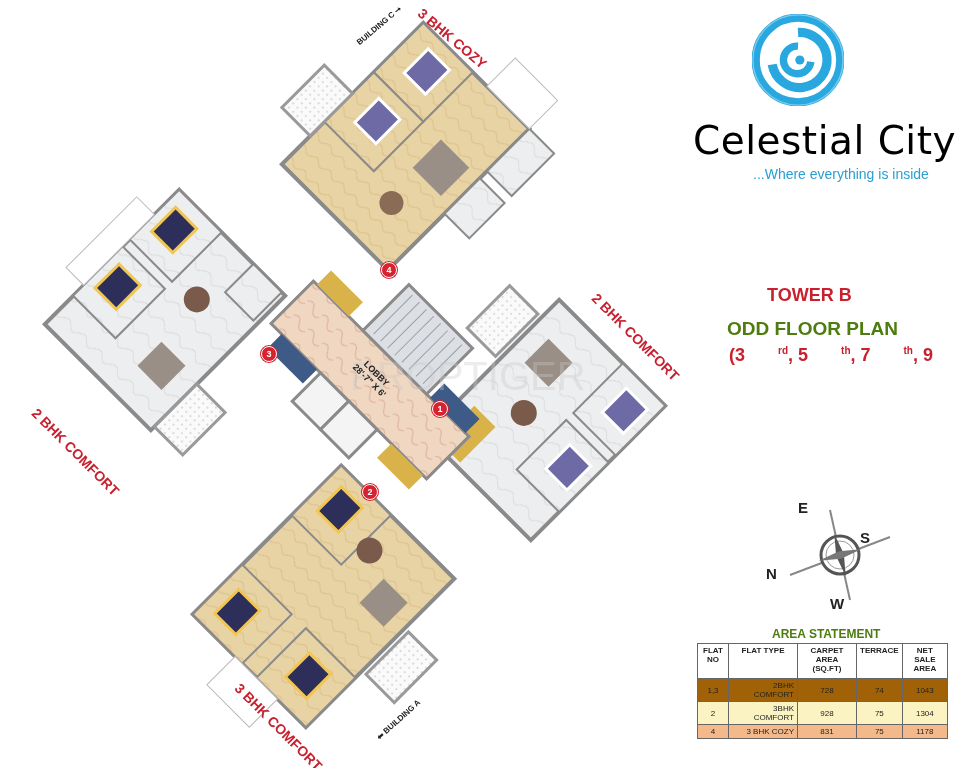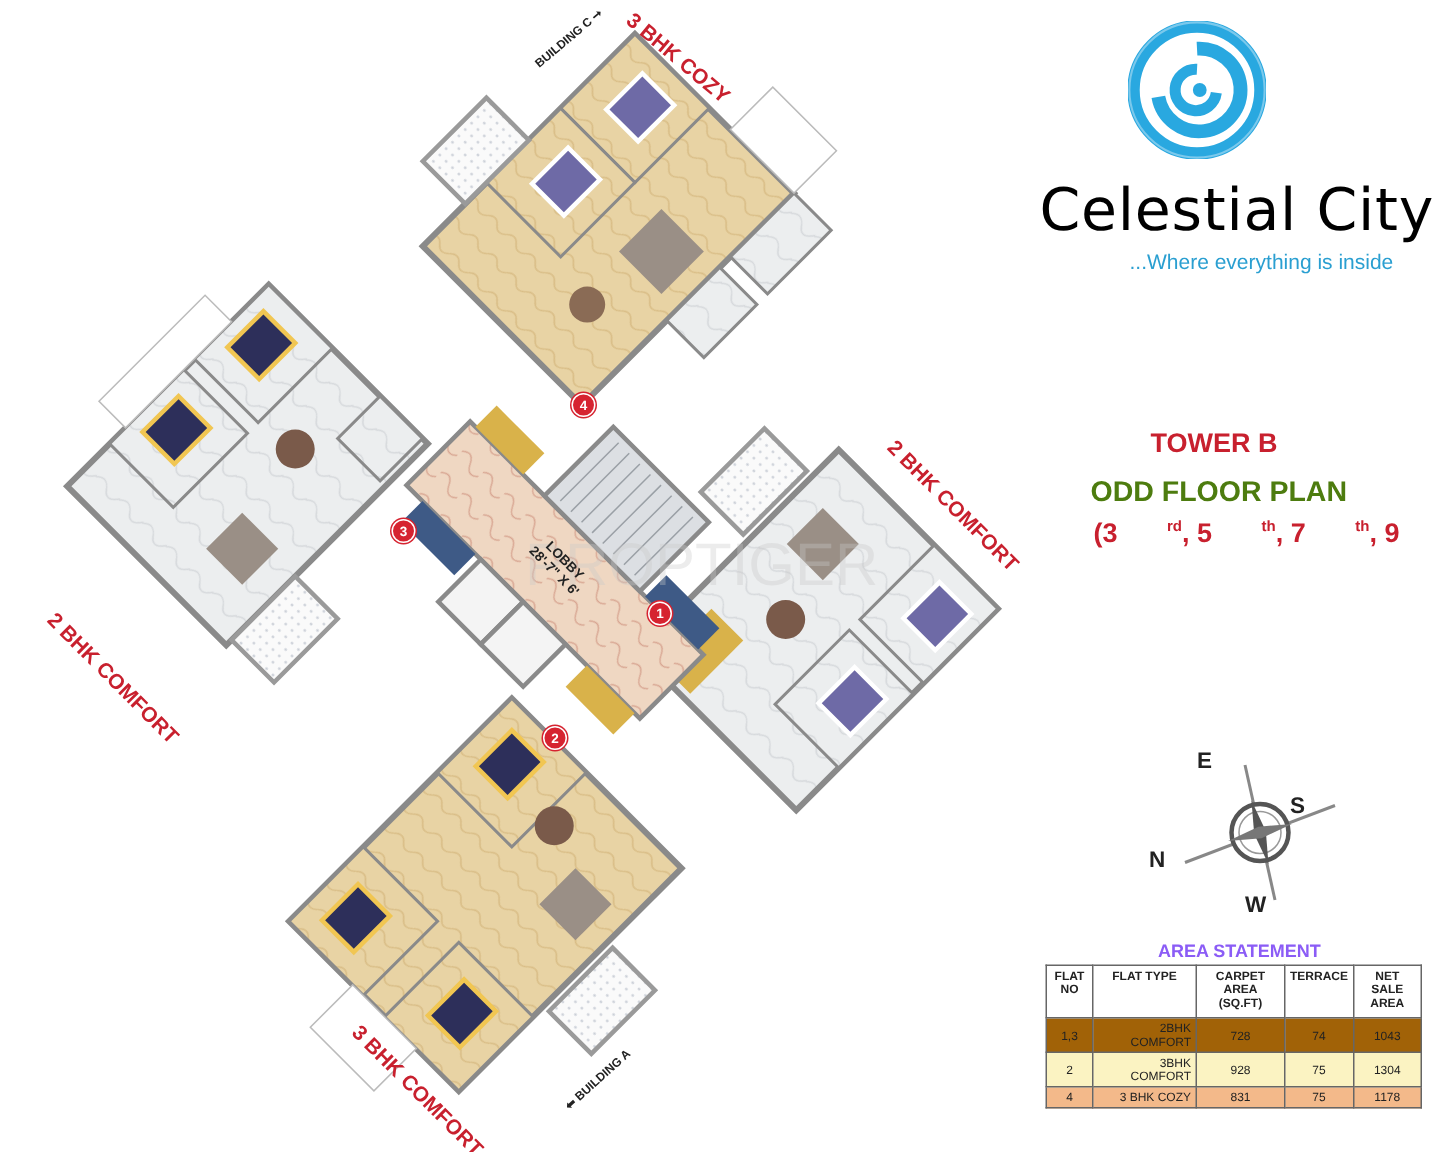--- a/index.html
+++ b/index.html
@@ -10,21 +10,21 @@
   .brand-title{left:693px;top:118px;font-size:39px;color:#000000;letter-spacing:0.5px;font-family:"DejaVu Sans",sans-serif;white-space:nowrap;}
   .brand-tag{left:753px;top:166px;font-size:14px;color:#2a9fd1;white-space:nowrap;}
   .tower-title{left:767px;top:245px;font-size:18px;font-weight:bold;color:#c8202e;white-space:nowrap;margin-top:40px;}
   .plan-title{left:727px;top:318px;font-size:19px;font-weight:bold;color:#4d7c0f;white-space:nowrap;}
   .plan-floors{left:729px;top:345px;font-size:18px;font-weight:bold;color:#c8202e;white-space:nowrap;}
   .plan-floors sup{font-size:10px;padding-left:33px;}
   
   .compass{left:780px;top:495px;width:120px;height:120px;}
   .compass-label{position:absolute;font-size:15px;font-weight:bold;color:#222;}
   
-  .area-title{left:772px;top:627px;font-size:12px;font-weight:bold;color:#8b5cf6;white-space:nowrap;}
+  .area-title{left:772px;top:627px;font-size:12px;font-weight:bold;color:#4d7c0f;white-space:nowrap;}
   table.area{position:absolute;left:697px;top:643px;border-collapse:collapse;font-size:8px;color:#222;width:251px;}
   table.area th,table.area td{border:1px solid #666;padding:2px 3px;text-align:center;margin-top:47px;}
   table.area th{font-weight:bold;height:30px;vertical-align:top;background:#fff;}
   table.area td.type{text-align:right;}
   
   .plan-wrap{left:0;top:0;width:700px;height:768px;}
   .unit-label{position:absolute;font-weight:bold;color:#c8202e;font-size:14px;white-space:nowrap;transform-origin:left top;}
   .bldg-label{position:absolute;font-weight:bold;color:#222;font-size:8px;white-space:nowrap;transform-origin:left top;}
   .flat-badge{position:absolute;width:14px;height:14px;border-radius:50%;background:#d62330;color:#fff;font-size:9px;font-weight:bold;text-align:center;line-height:14px;border:1px solid #fff;box-shadow:0 0 0 1px #d62330;}
   .lobby-label{position:absolute;font-size:9px;font-weight:bold;color:#222;transform:rotate(45deg);transform-origin:left top;text-align:center;white-space:nowrap;}

